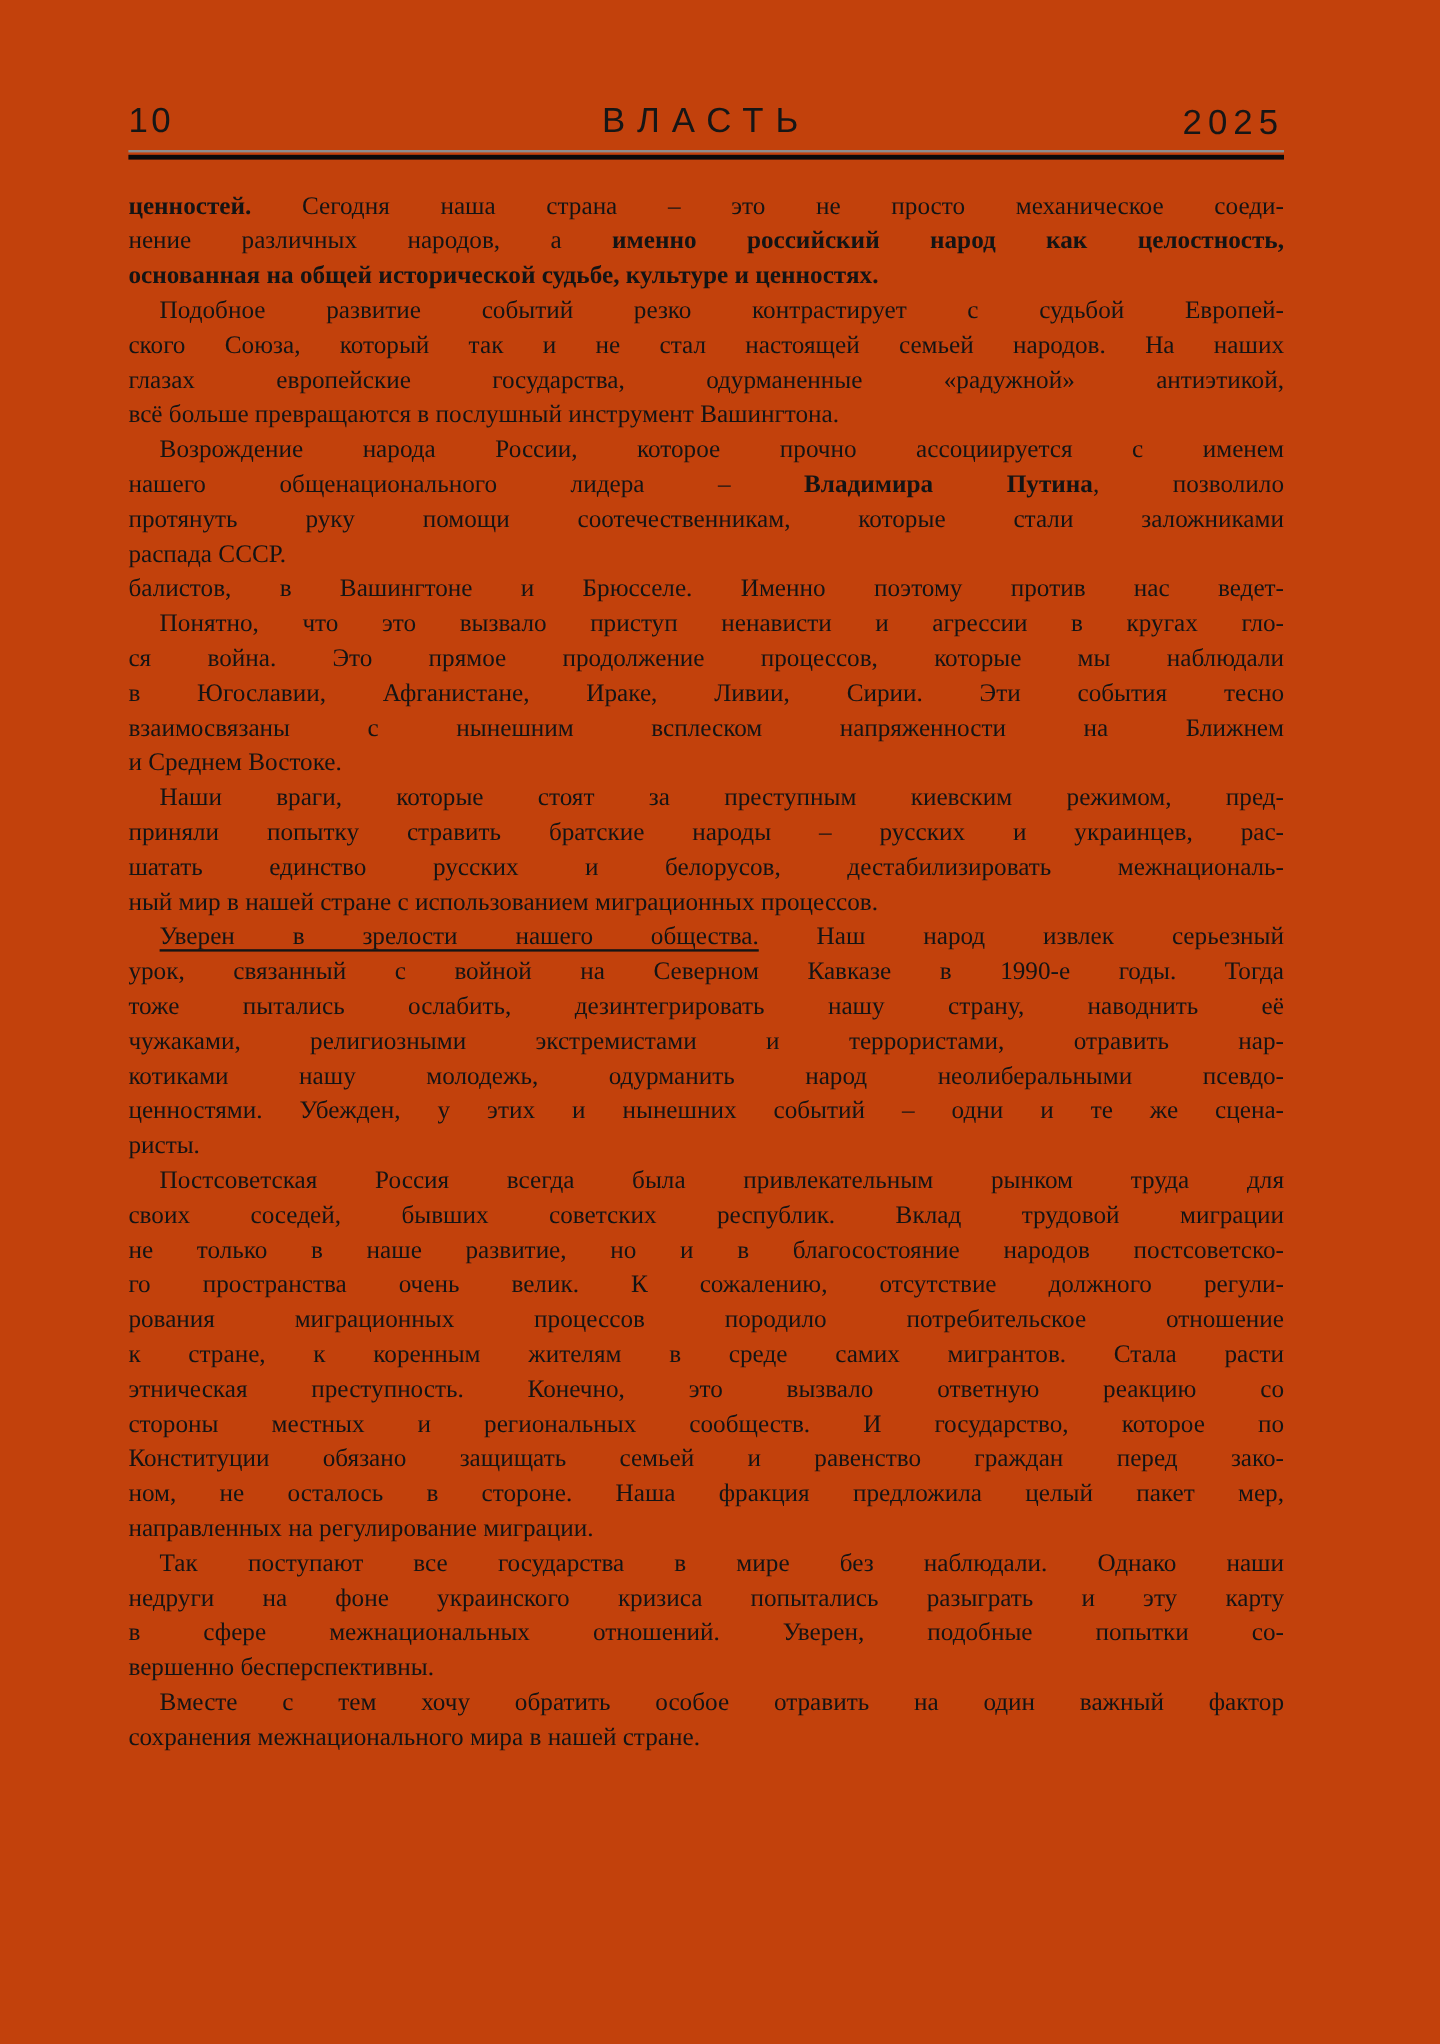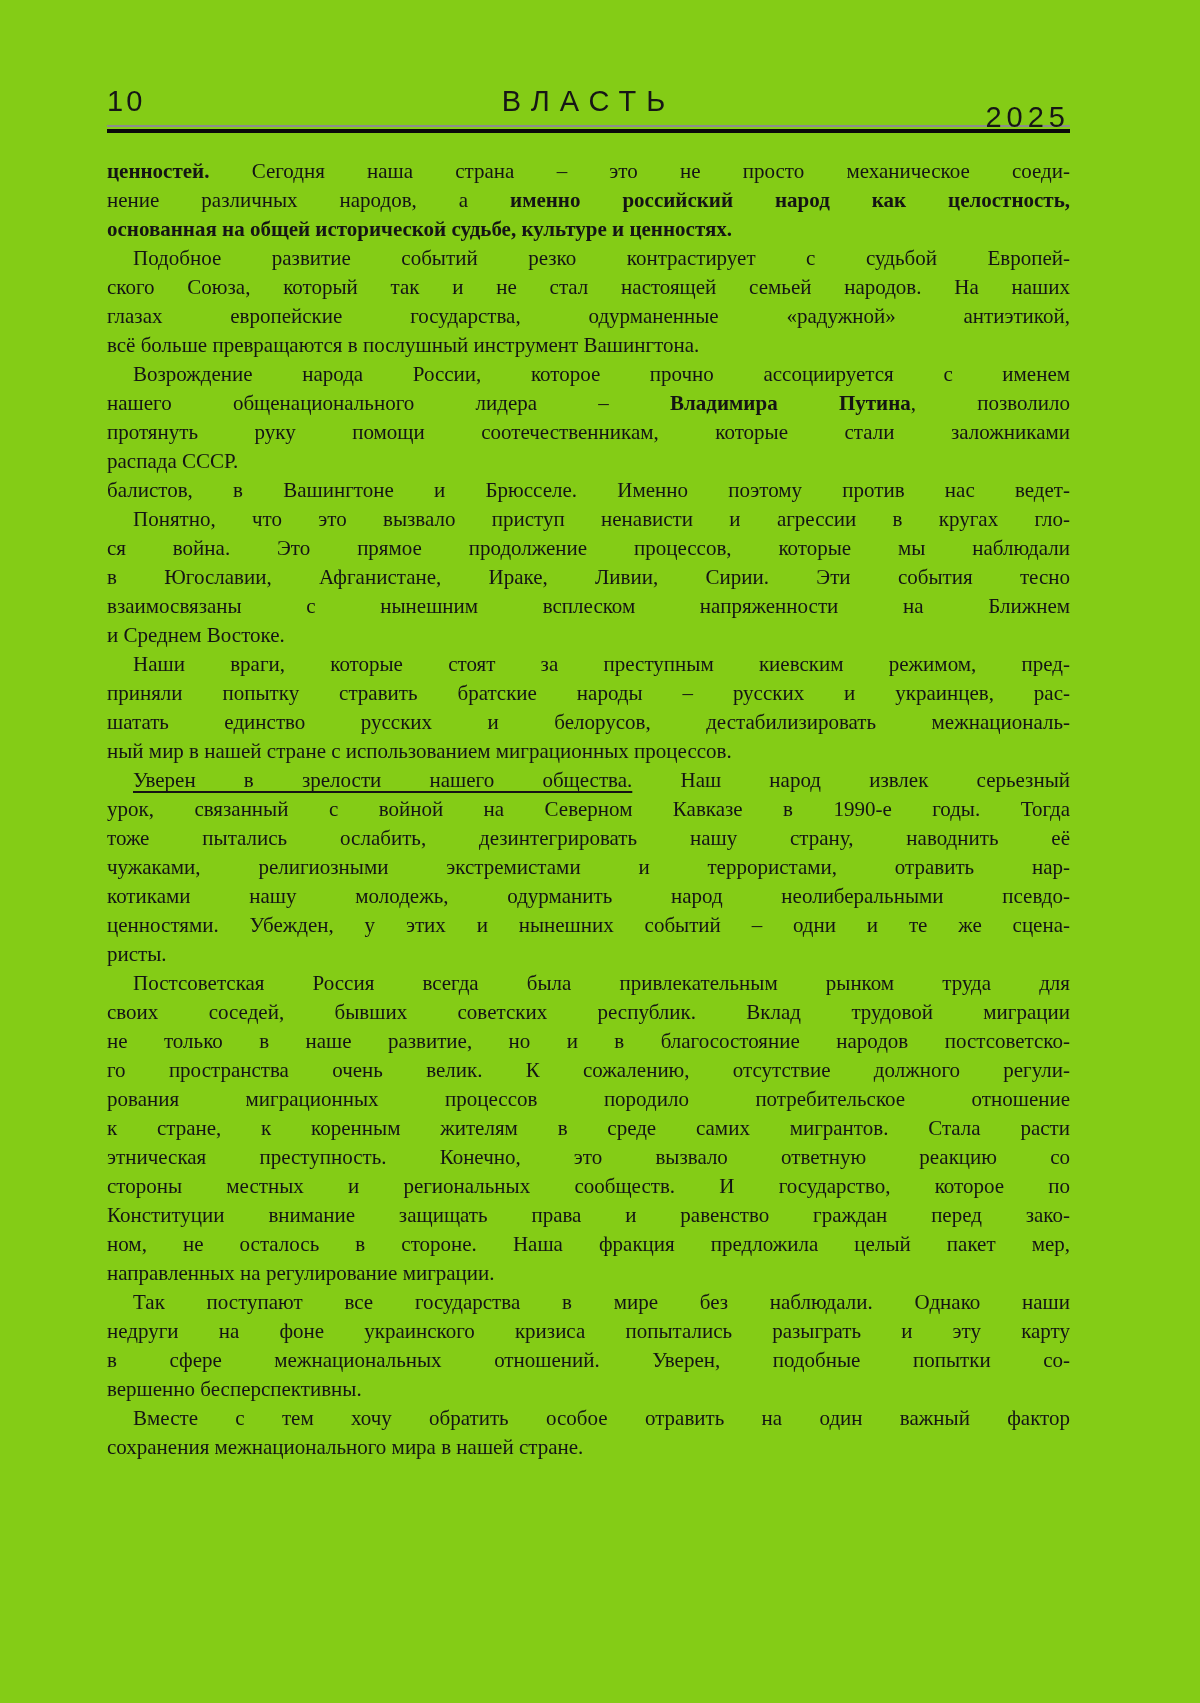--- a/index.html
+++ b/index.html
@@ -1,41 +1,41 @@
 <!DOCTYPE html>
 <html><head>
 <meta charset="utf-8">
 <style>
   html, body { margin: 0; padding: 0; background: #e8e8e8; }
   .screen {
     position: relative;
     width: 1200px;
     height: 1703px;
     margin: 0 auto;
-    background: #84cc16;
+    background: #c2410c;
     overflow: hidden;
   }
   .page {
     box-sizing: border-box;
     width: 100%;
     height: 100%;
     padding: 86px 130px 0 107px;
   }
   
   .running-head {
     position: relative;
     height: 32px;
     font-family: "Liberation Sans", sans-serif;
     font-size: 29px;
     line-height: 30px;
     color: #161616;
   }
   .page-number   { position: absolute; left: 0;  top: 0; letter-spacing: 3px; }
   .journal-title { position: absolute; left: 50%; top: 0; transform: translateX(-50%); letter-spacing: 10px; }
-  .year          { position: absolute; right: 0; top: 16px; letter-spacing: 5px; }
+  .year          { position: absolute; right: 0; top: 2px; letter-spacing: 5px; }
   
   .rule { margin-top: 7px; }
   .rule-thin  { height: 2px; background: #8d8d8d; }
   .rule-gap   { height: 2px; }
   .rule-thick { height: 4px; background: #0a0a0a; }
   
   .article {
     margin-top: 24px;
     font-family: "Liberation Serif", serif;
     font-size: 21px;
@@ -119,21 +119,21 @@
         </div>
         <div class="paragraph">
           <div class="line indented"><span>Постсоветская Россия всегда была привлекательным рынком труда для</span></div>
           <div class="line"><span>своих соседей, бывших советских республик. Вклад трудовой миграции</span></div>
           <div class="line"><span>не только в наше развитие, но и в благосостояние народов постсоветско-</span></div>
           <div class="line"><span>го пространства очень велик. К сожалению, отсутствие должного регули-</span></div>
           <div class="line"><span>рования миграционных процессов породило потребительское отношение</span></div>
           <div class="line"><span>к стране, к коренным жителям в среде самих мигрантов. Стала расти</span></div>
           <div class="line"><span>этническая преступность. Конечно, это вызвало ответную реакцию со</span></div>
           <div class="line"><span>стороны местных и региональных сообществ. И государство, которое по</span></div>
-          <div class="line"><span>Конституции внимание защищать права и равенство граждан перед зако-</span></div>
+          <div class="line"><span>Конституции обязано защищать семьей и равенство граждан перед зако-</span></div>
           <div class="line"><span>ном, не осталось в стороне. Наша фракция предложила целый пакет мер,</span></div>
           <div class="line para-end"><span>направленных на регулирование миграции.</span></div>
         </div>
         <div class="paragraph">
           <div class="line indented"><span>Так поступают все государства в мире без наблюдали. Однако наши</span></div>
           <div class="line"><span>недруги на фоне украинского кризиса попытались разыграть и эту карту</span></div>
           <div class="line"><span>в сфере межнациональных отношений. Уверен, подобные попытки со-</span></div>
           <div class="line para-end"><span>вершенно бесперспективны.</span></div>
         </div>
         <div class="paragraph">

